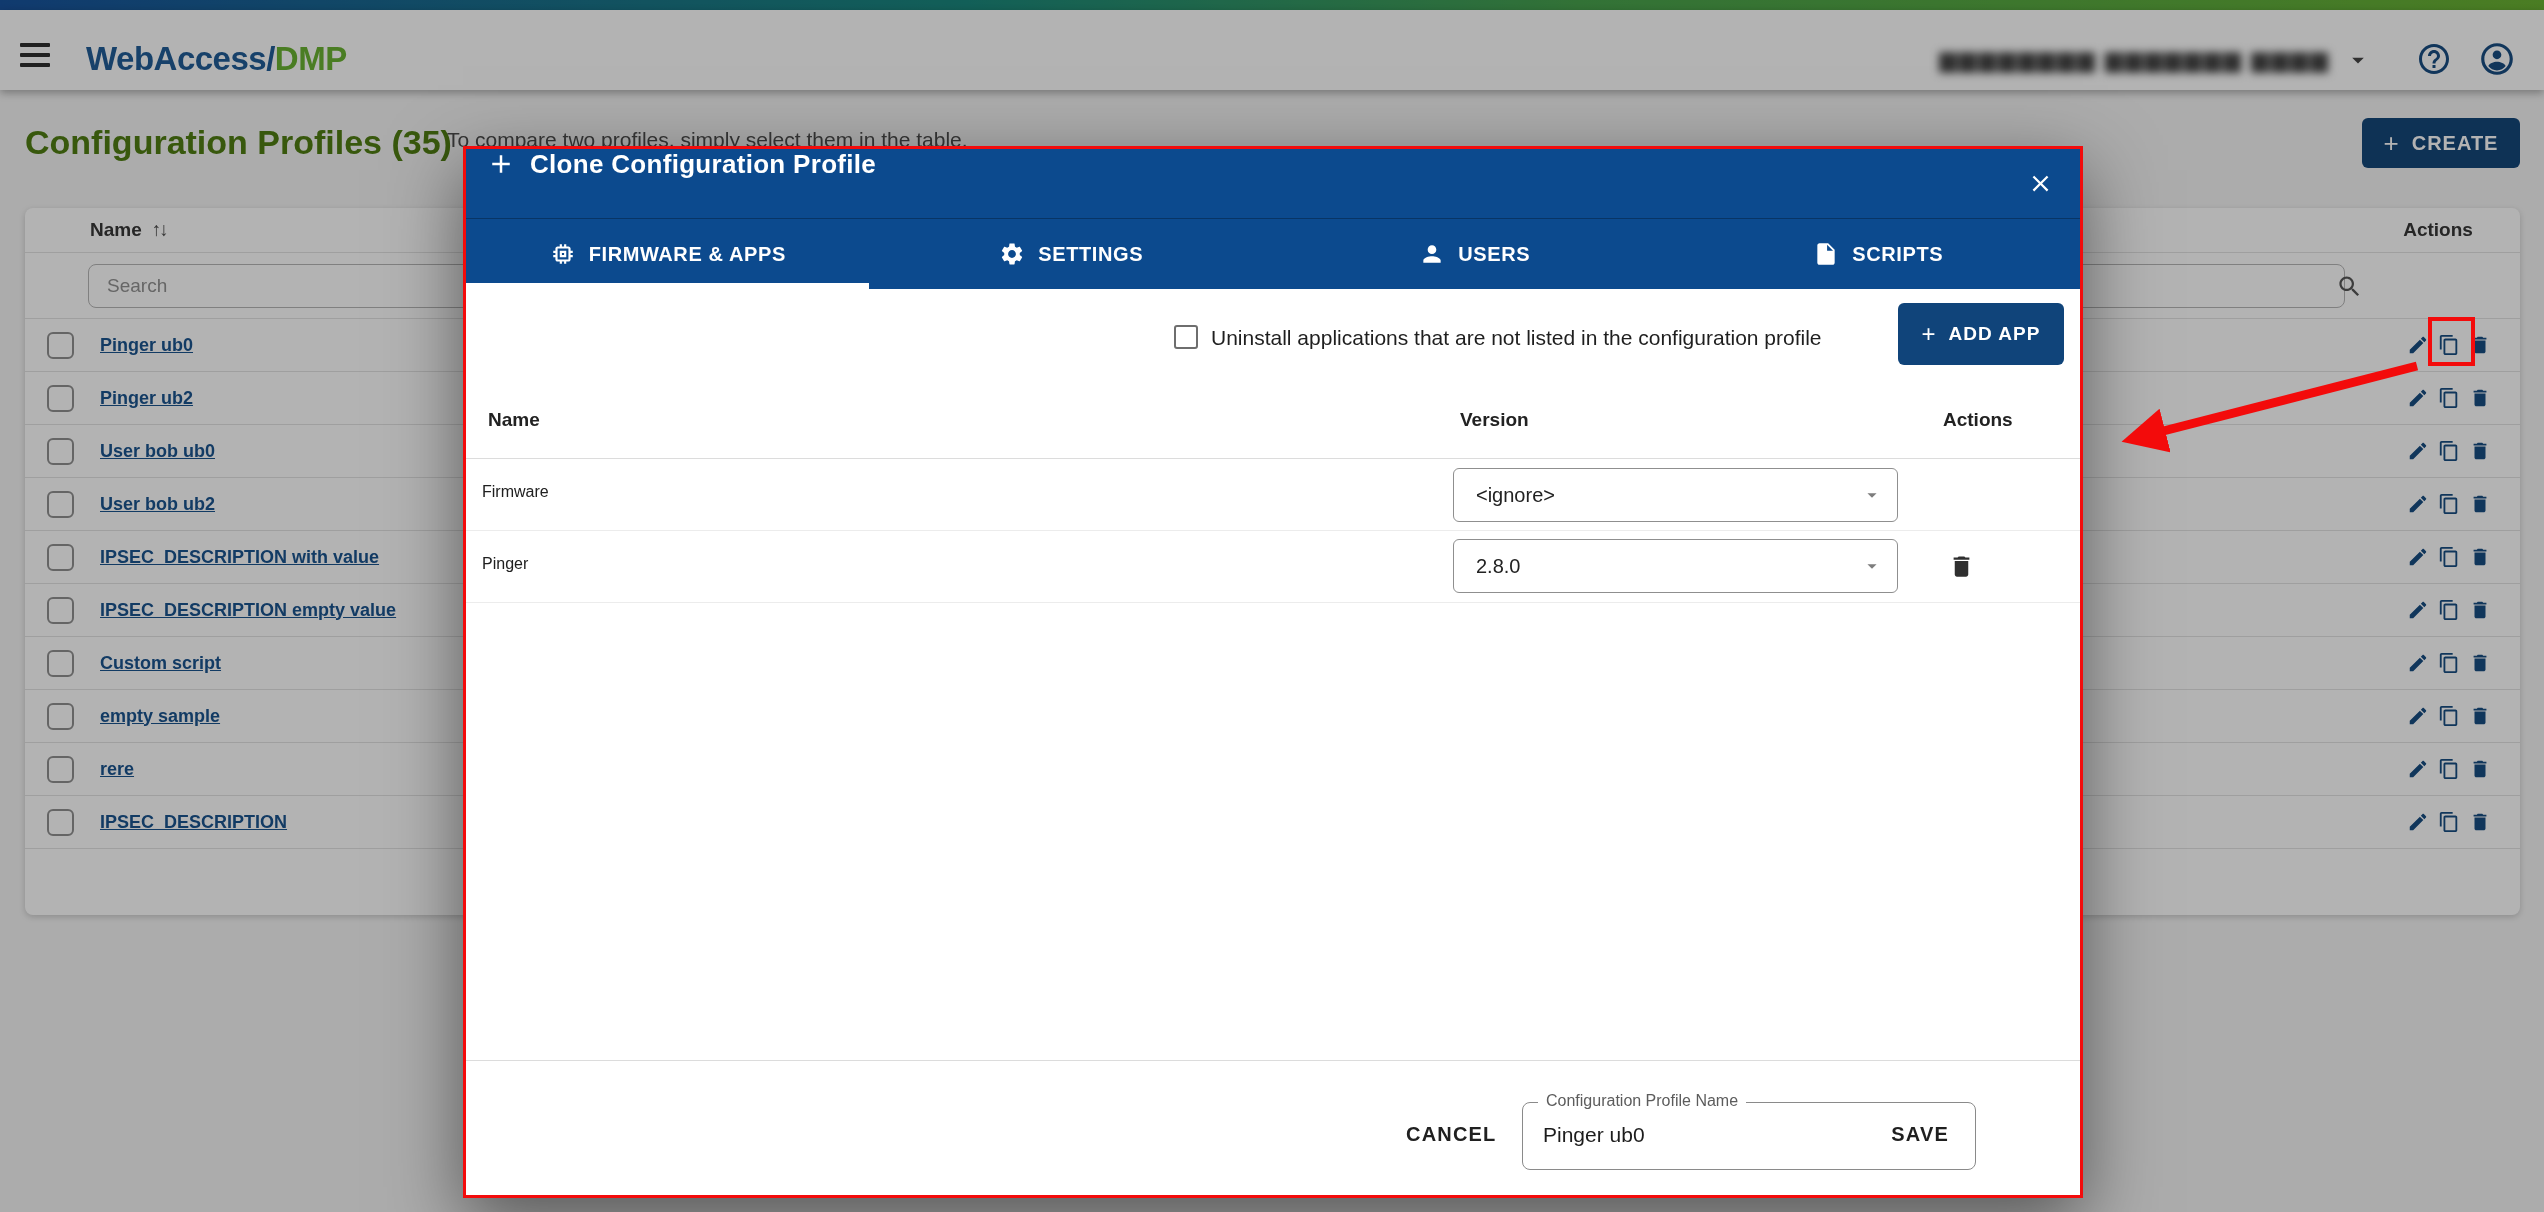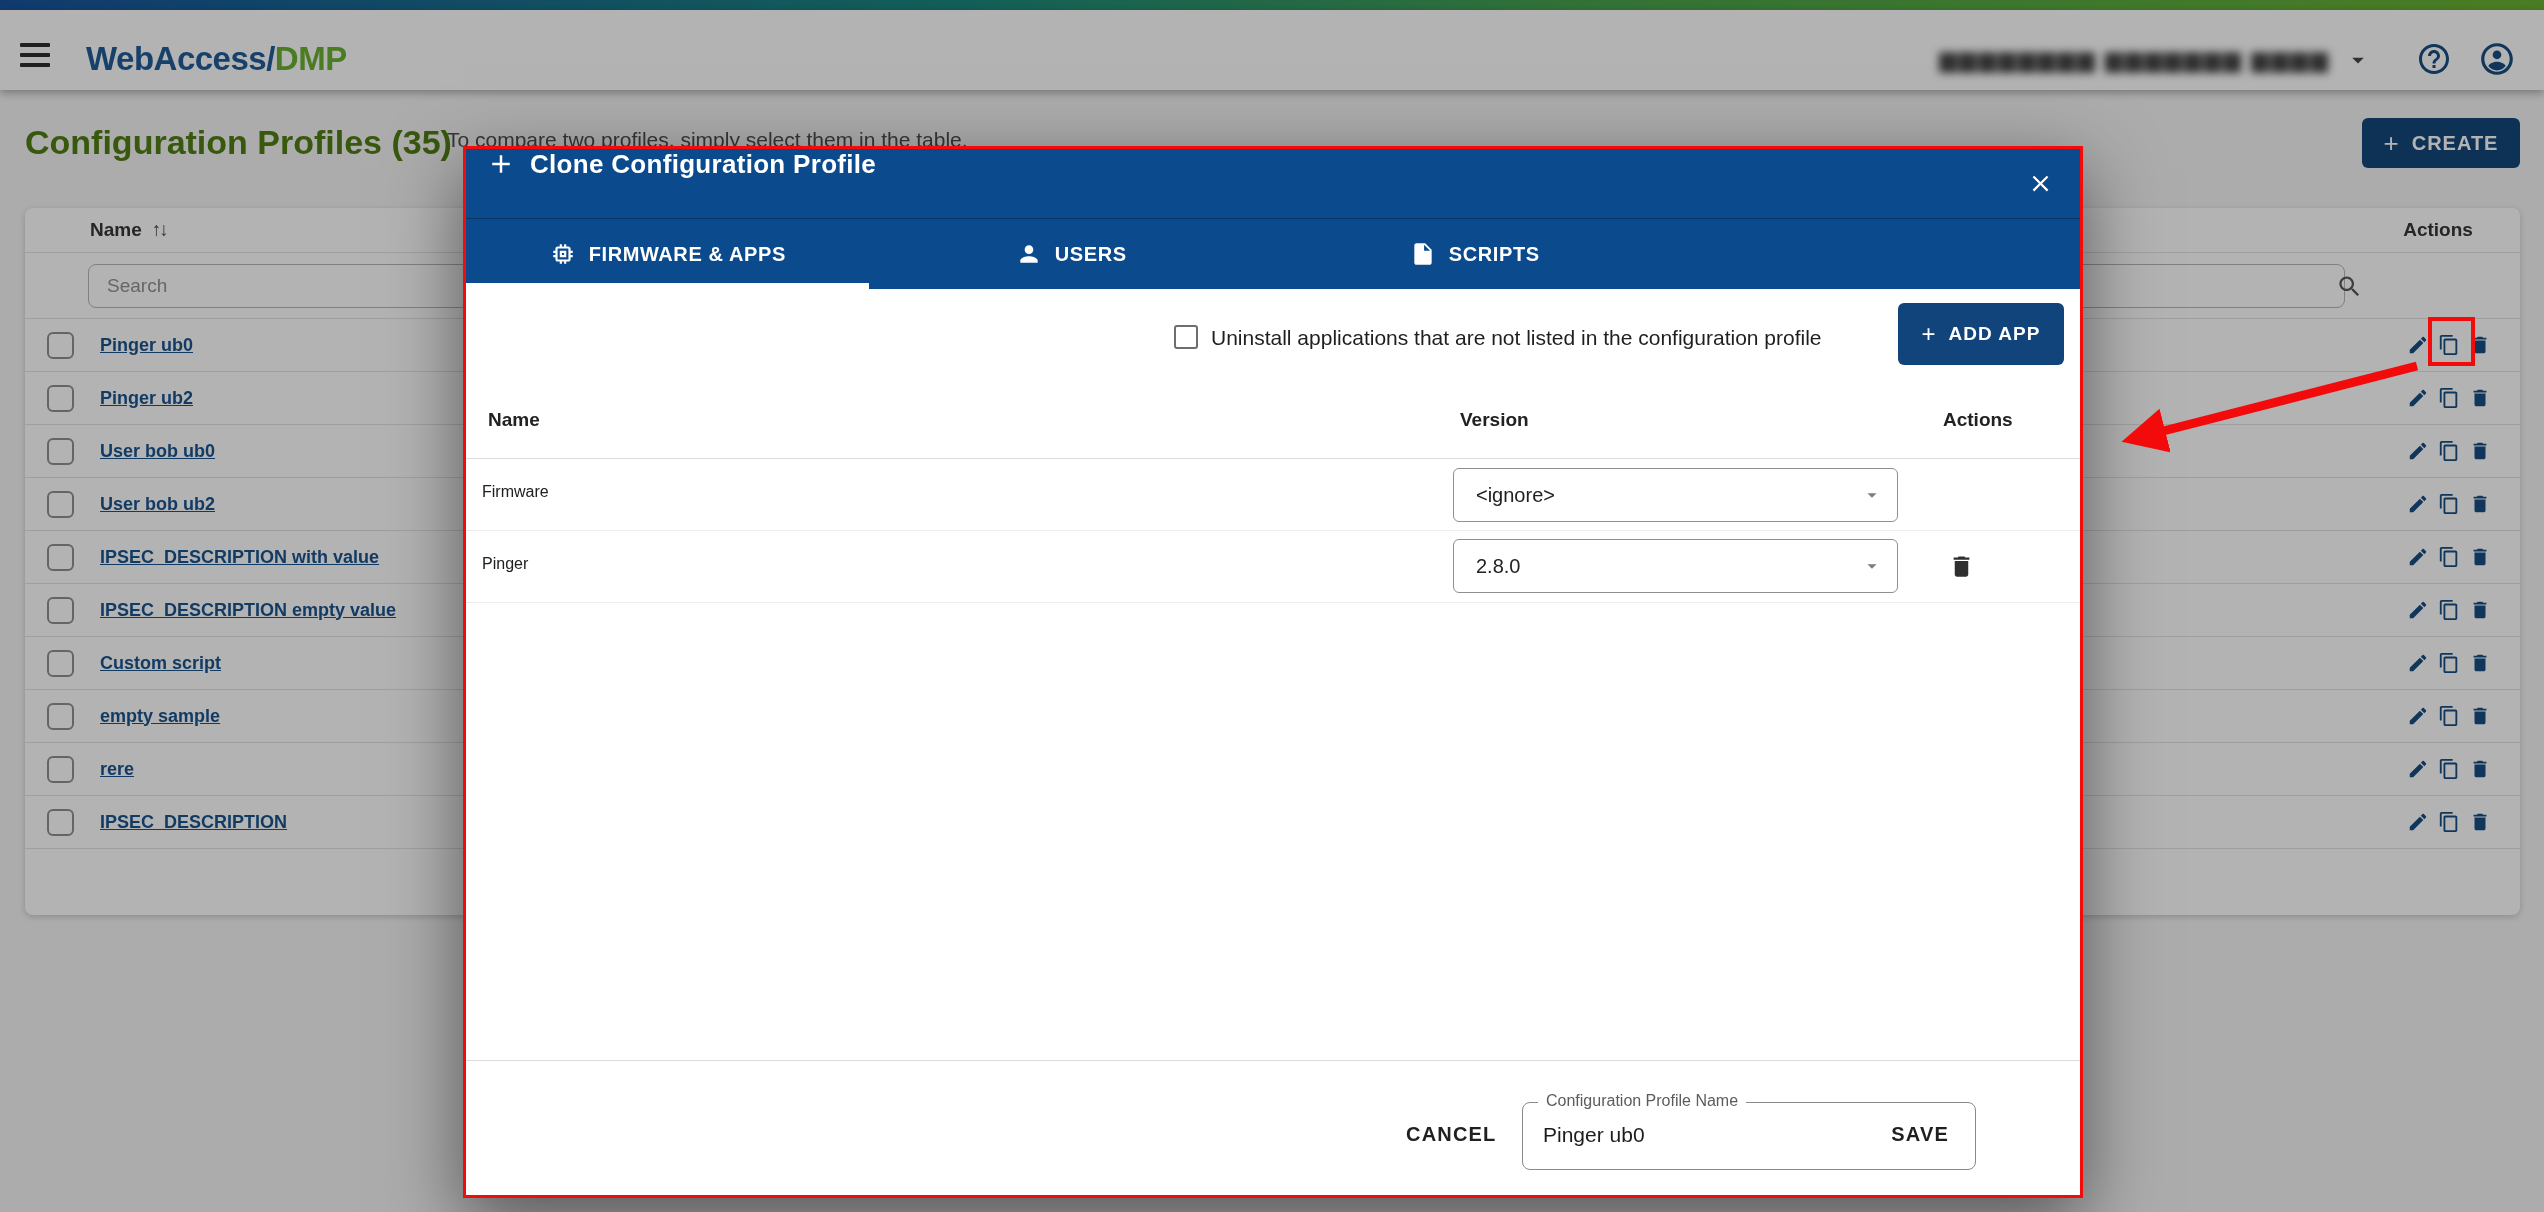--- a/index.html
+++ b/index.html
@@ -356,20 +356,26 @@
 
     <div class="m-tabs">
       <div class="m-tab">
         <svg>
             <use href="#i-memory"></use>
           </svg>
         <span class="tl">FIRMWARE &amp; APPS</span>
       </div>
       <div class="m-tab">
         <svg>
+            <use href="#i-gear"></use>
+          </svg>
+        <span class="tl">SETTINGS</span>
+      </div>
+      <div class="m-tab">
+        <svg>
             <use href="#i-person"></use>
           </svg>
         <span class="tl">USERS</span>
       </div>
       <div class="m-tab">
         <svg>
             <use href="#i-doc"></use>
           </svg>
         <span class="tl">SCRIPTS</span>
       </div>

